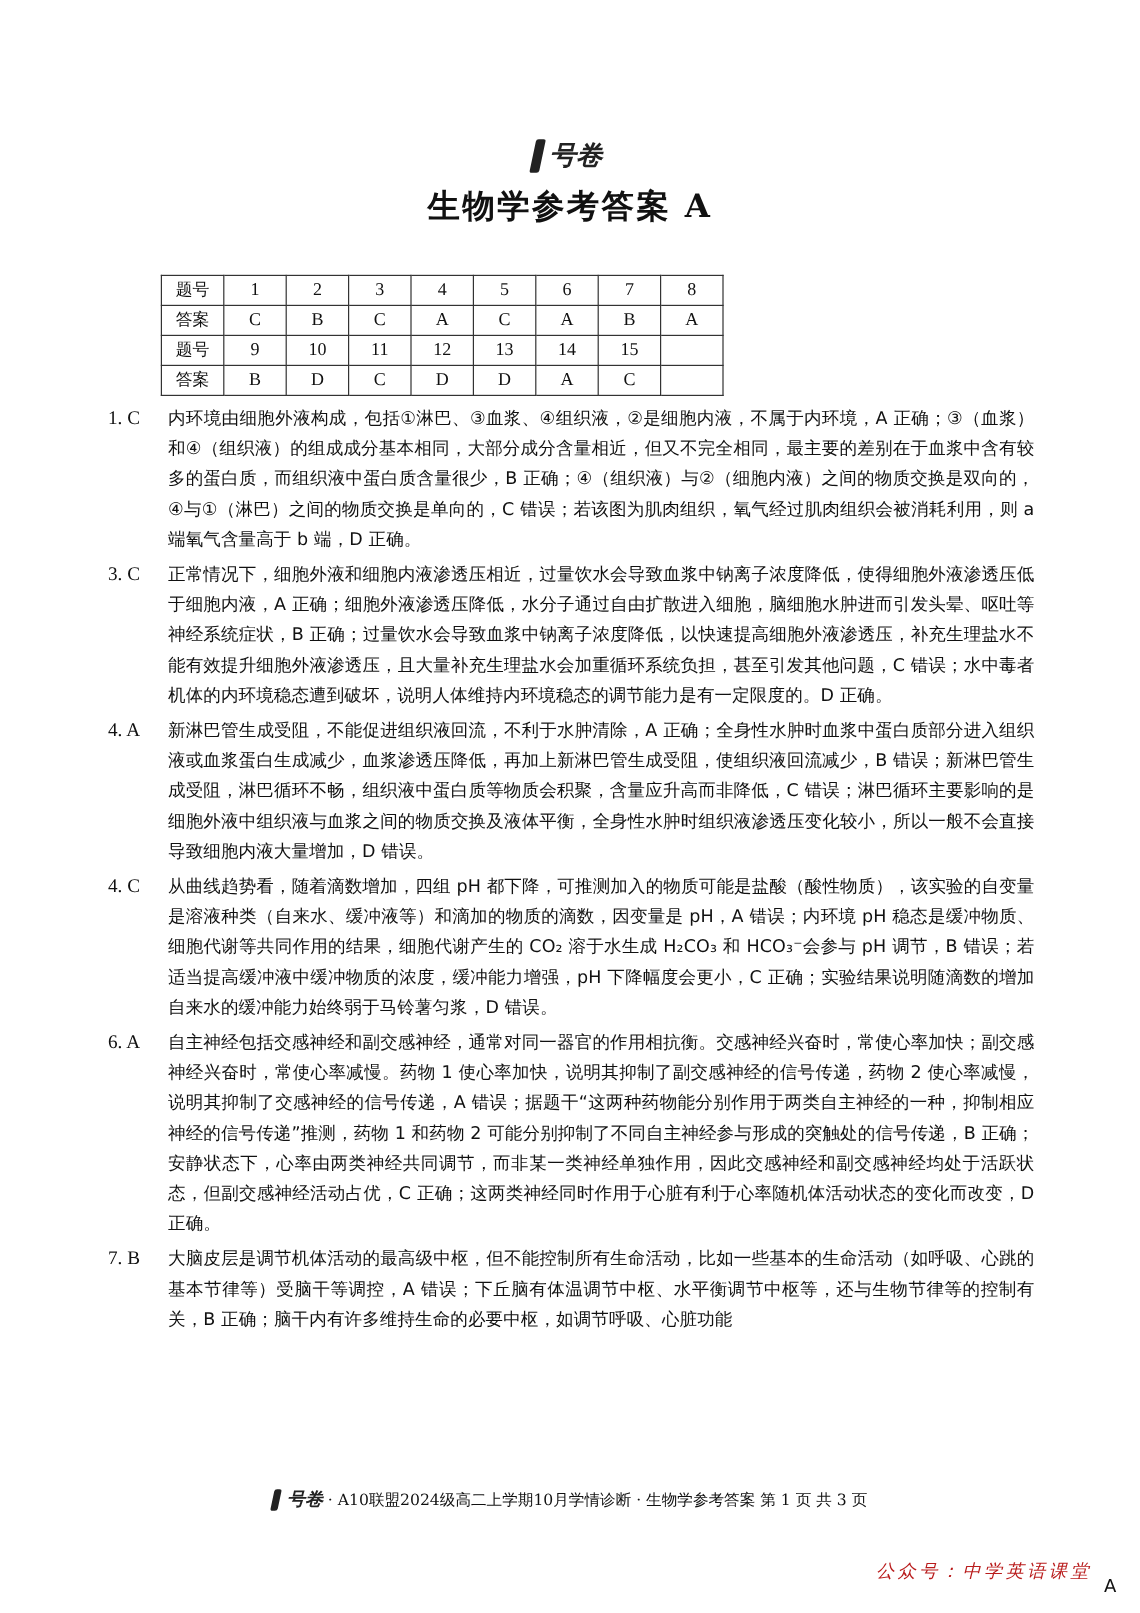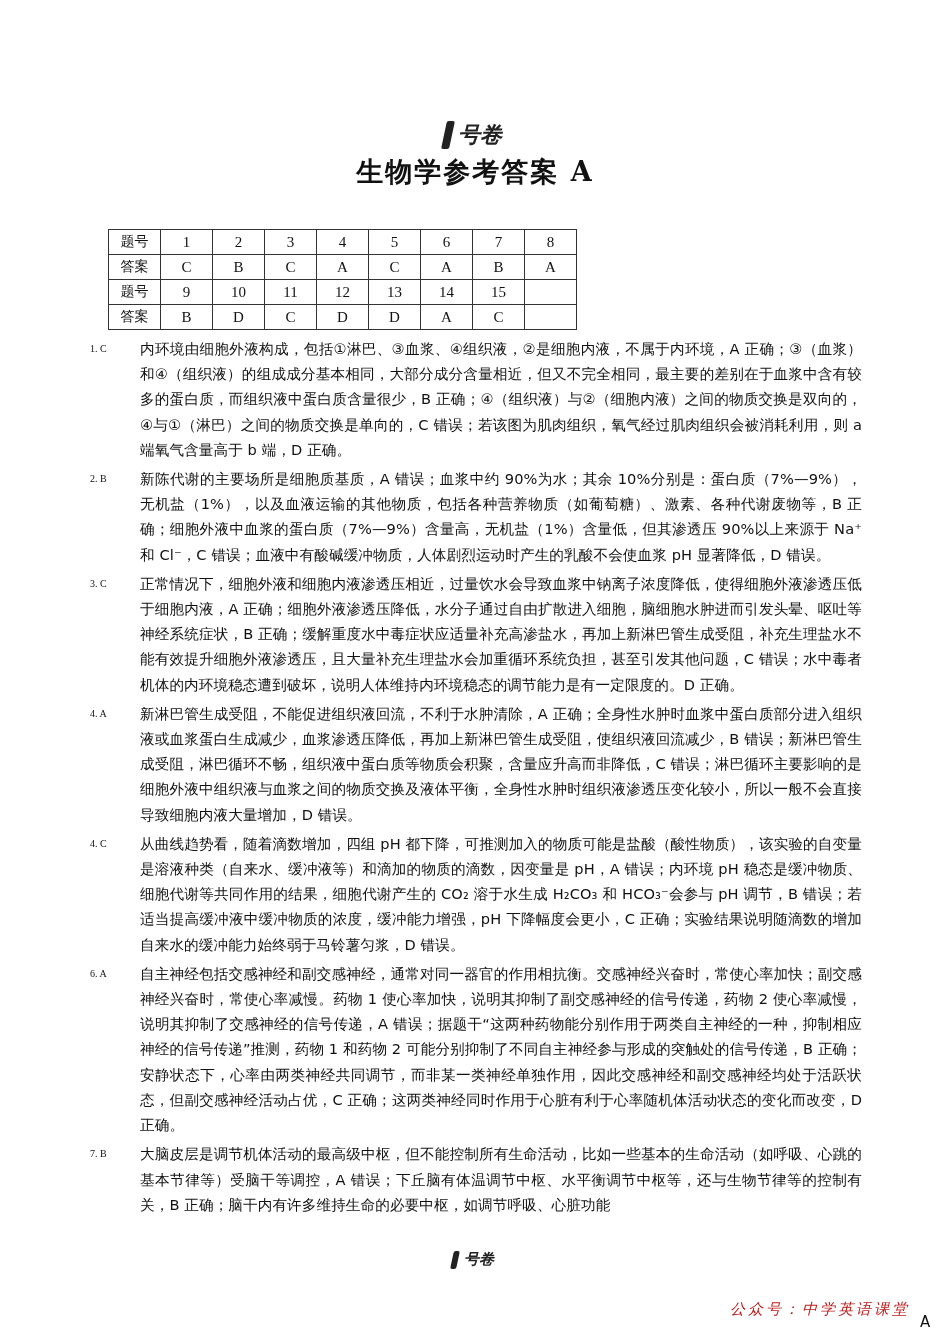--- a/index.html
+++ b/index.html
@@ -2,40 +2,40 @@
 <html><head>
 <meta charset="utf-8">
 <style>
   html, body { margin: 0; padding: 0; background: #ffffff; }
   body { width: 950px; height: 1344px; position: relative; overflow: hidden;
          font-family: "DejaVu Serif", "Liberation Serif", serif; color: #111; }
   .page { position: absolute; left: 0; top: 0; width: 950px; height: 1344px; }
 
   .title-wrap { position: absolute; top: 112px; left: 0; width: 950px; text-align: center; }
   .title-line1 { display: flex; justify-content: center; align-items: center; height: 36px; }
-  .logo { display: inline-flex; align-items: center; margin-right: 4px; margin-top: 10px; }
+  .logo { display: inline-flex; align-items: center; margin-right: 4px; }
   .logo-bar { display: inline-block; width: 8px; height: 28px; background: #222;
               transform: skewX(-12deg); border-radius: 2px; margin-right: 6px; }
   .logo-text { font-family: "DejaVu Serif", serif; font-size: 22px; font-style: italic; color: #222; font-weight: bold; }
   .title-main { font-size: 25px; font-weight: bold; letter-spacing: 0.5px; }
   .title-line2 { font-size: 27px; font-weight: bold; margin-top: 6px; letter-spacing: 2px; }
 
   .section-head { position: absolute; left: 90px; top: 188px; width: 780px;
                   font-family: "DejaVu Sans", sans-serif; font-size: 15px; line-height: 22px; }
   .section-head .cont { padding-left: 33px; display: block; }
 
-  table.ans { position: absolute; left: 108px; top: 229px; border-collapse: collapse;
+  table.ans { position: absolute; left: 134px; top: 229px; border-collapse: collapse;
               font-family: "Liberation Serif", serif; font-size: 15px; padding-left: 24px; }
   table.ans td { border: 1px solid #333; width: 51px; height: 24px; text-align: center; padding: 0; }
   table.ans td.hd { font-family: "DejaVu Sans", sans-serif; font-size: 14px; }
   table.ans td.hd { width: 51px; }
 
   .items { position: absolute; left: 90px; top: 336px; width: 772px; }
   .item { display: flex; font-size: 14.6px; line-height: 25.2px; margin-bottom: 4px; }
-  .item .num { width: 50px; flex-shrink: 0; font-family: "Liberation Serif", serif; font-size: 10px; }
+  .item .num { width: 50px; flex-shrink: 0; font-family: "Liberation Serif", serif; font-size: 16px; }
   .item .body { flex: 1; font-family: "DejaVu Sans", sans-serif; text-align: justify; letter-spacing: 0.1px; }
 
   .footer { position: absolute; top: 1240px; left: 0; width: 950px; display: flex; justify-content: center; align-items: center;
             font-size: 13px; font-family: "DejaVu Serif", serif; }
   .footer .logo-bar { height: 18px; width: 6px; }
   .footer .logo-text { font-size: 15px; }
 
   .watermark { position: absolute; left: 730px; top: 1300px; font-size: 15px; color: #b91c1c;
                font-family: "DejaVu Serif", serif; font-style: italic; letter-spacing: 3px; }
   .corner { position: absolute; left: 920px; top: 1313px; font-family: "DejaVu Sans", sans-serif; font-size: 15px; }
@@ -104,26 +104,22 @@
       </tr>
     </tbody>
   </table>
 
   <div class="items">
     <div class="item">
       <span class="num">1. C</span>
       <span class="body">内环境由细胞外液构成，包括①淋巴、③血浆、④组织液，②是细胞内液，不属于内环境，A 正确；③（血浆）和④（组织液）的组成成分基本相同，大部分成分含量相近，但又不完全相同，最主要的差别在于血浆中含有较多的蛋白质，而组织液中蛋白质含量很少，B 正确；④（组织液）与②（细胞内液）之间的物质交换是双向的，④与①（淋巴）之间的物质交换是单向的，C 错误；若该图为肌肉组织，氧气经过肌肉组织会被消耗利用，则 a 端氧气含量高于 b 端，D 正确。</span>
     </div>
     <div class="item">
-      <span class="num">2. B</span>
-      <span class="body">新陈代谢的主要场所是细胞质基质，A 错误；血浆中约 90%为水；其余 10%分别是：蛋白质（7%—9%），无机盐（1%），以及血液运输的其他物质，包括各种营养物质（如葡萄糖）、激素、各种代谢废物等，B 正确；细胞外液中血浆的蛋白质（7%—9%）含量高，无机盐（1%）含量低，但其渗透压 90%以上来源于 Na⁺和 Cl⁻，C 错误；血液中有酸碱缓冲物质，人体剧烈运动时产生的乳酸不会使血浆 pH 显著降低，D 错误。</span>
-    </div>
-    <div class="item">
       <span class="num">3. C</span>
-      <span class="body">正常情况下，细胞外液和细胞内液渗透压相近，过量饮水会导致血浆中钠离子浓度降低，使得细胞外液渗透压低于细胞内液，A 正确；细胞外液渗透压降低，水分子通过自由扩散进入细胞，脑细胞水肿进而引发头晕、呕吐等神经系统症状，B 正确；缓解重度水中毒症状应适量补充高渗盐水，再加上新淋巴管生成受阻，补充生理盐水不能有效提升细胞外液渗透压，且大量补充生理盐水会加重循环系统负担，甚至引发其他问题，C 错误；水中毒者机体的内环境稳态遭到破坏，说明人体维持内环境稳态的调节能力是有一定限度的。D 正确。</span>
+      <span class="body">正常情况下，细胞外液和细胞内液渗透压相近，过量饮水会导致血浆中钠离子浓度降低，使得细胞外液渗透压低于细胞内液，A 正确；细胞外液渗透压降低，水分子通过自由扩散进入细胞，脑细胞水肿进而引发头晕、呕吐等神经系统症状，B 正确；过量饮水会导致血浆中钠离子浓度降低，以快速提高细胞外液渗透压，补充生理盐水不能有效提升细胞外液渗透压，且大量补充生理盐水会加重循环系统负担，甚至引发其他问题，C 错误；水中毒者机体的内环境稳态遭到破坏，说明人体维持内环境稳态的调节能力是有一定限度的。D 正确。</span>
     </div>
     <div class="item">
       <span class="num">4. A</span>
       <span class="body">新淋巴管生成受阻，不能促进组织液回流，不利于水肿清除，A 正确；全身性水肿时血浆中蛋白质部分进入组织液或血浆蛋白生成减少，血浆渗透压降低，再加上新淋巴管生成受阻，使组织液回流减少，B 错误；新淋巴管生成受阻，淋巴循环不畅，组织液中蛋白质等物质会积聚，含量应升高而非降低，C 错误；淋巴循环主要影响的是细胞外液中组织液与血浆之间的物质交换及液体平衡，全身性水肿时组织液渗透压变化较小，所以一般不会直接导致细胞内液大量增加，D 错误。</span>
     </div>
     <div class="item">
       <span class="num">4. C</span>
       <span class="body">从曲线趋势看，随着滴数增加，四组 pH 都下降，可推测加入的物质可能是盐酸（酸性物质），该实验的自变量是溶液种类（自来水、缓冲液等）和滴加的物质的滴数，因变量是 pH，A 错误；内环境 pH 稳态是缓冲物质、细胞代谢等共同作用的结果，细胞代谢产生的 CO₂ 溶于水生成 H₂CO₃ 和 HCO₃⁻会参与 pH 调节，B 错误；若适当提高缓冲液中缓冲物质的浓度，缓冲能力增强，pH 下降幅度会更小，C 正确；实验结果说明随滴数的增加自来水的缓冲能力始终弱于马铃薯匀浆，D 错误。</span>
     </div>
     <div class="item">
@@ -134,17 +130,18 @@
       <span class="num">7. B</span>
       <span class="body">大脑皮层是调节机体活动的最高级中枢，但不能控制所有生命活动，比如一些基本的生命活动（如呼吸、心跳的基本节律等）受脑干等调控，A 错误；下丘脑有体温调节中枢、水平衡调节中枢等，还与生物节律等的控制有关，B 正确；脑干内有许多维持生命的必要中枢，如调节呼吸、心脏功能</span>
     </div>
   </div>
 
   <div class="footer">
     <span class="logo">
       <span class="logo-bar"></span>
       <span class="logo-text">号卷</span>
     </span>
+    <span>· A10联盟2024级高二上学期10月学情诊断 · 生物学参考答案 第 1 页 共 3 页</span>
   </div>
 
   <div class="watermark">公众号：中学英语课堂</div>
   <div class="corner">A</div>
 </div>
 
 </body></html>

